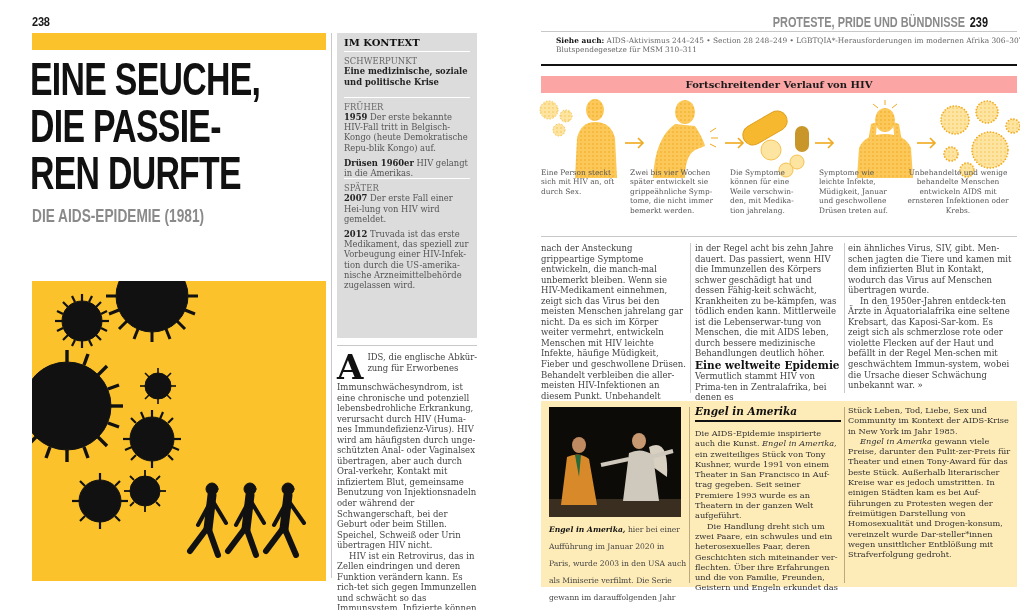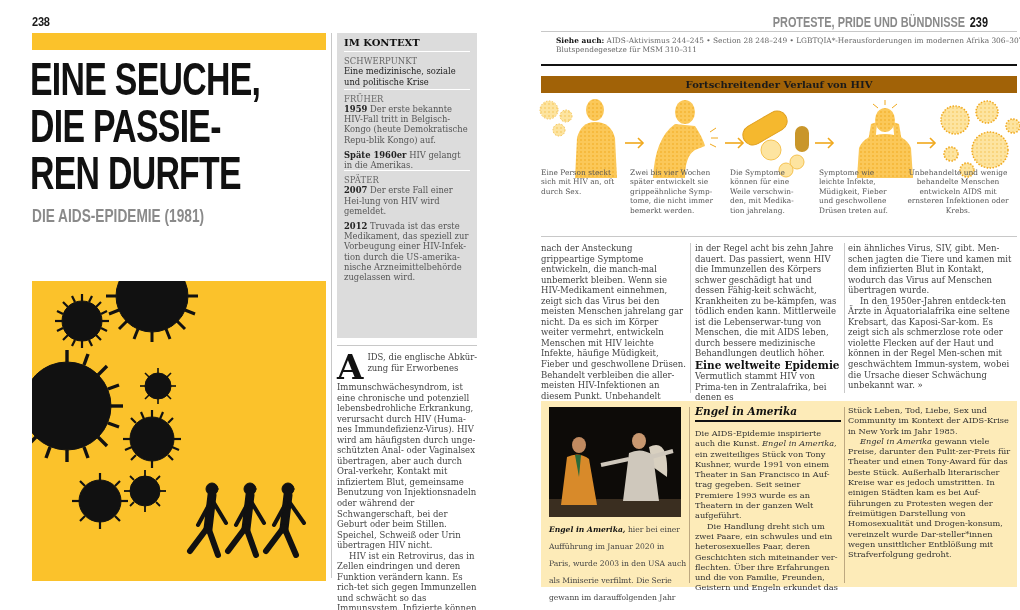--- a/index.html
+++ b/index.html
@@ -17,41 +17,41 @@
 
   .vline-left { left: 331px; top: 33px; width: 1px; height: 545px; background: #c8c8c8; }
 
   
   .illus { left: 32px; top: 281px; width: 294px; height: 300px; background: #fbc22b; overflow: hidden; }
 
   
   .context { left: 337px; top: 33px; width: 140px; height: 305px; background: #dcdcdc; padding: 5px 7px; font-size: 8.4px; line-height: 10.2px; color: #555; }
   .context h3 { font-family: "DejaVu Serif", serif; font-weight: 700; font-size: 10px; color: #111; padding-bottom: 3px; border-bottom: 1.5px solid #fff; margin-bottom: 4px; }
   .ctx-label { color: #666; font-size: 8.4px; letter-spacing: 0.1px; }
-  .ctx-focus { font-weight: 400; color: #222; padding-bottom: 2px; border-bottom: 1.5px solid #fff; margin-bottom: 4px; }
+  .ctx-focus { font-weight: 700; color: #222; padding-bottom: 10px; border-bottom: 1.5px solid #fff; margin-bottom: 4px; }
   .ctx-entry { margin-bottom: 5px; }
   .ctx-entry b { color: #222; margin-top: 19px; }
   .ctx-sep { border-bottom: 1.5px solid #fff; margin-bottom: 4px; padding-bottom: 0; }
 
   .rule-mid-left { left: 337px; top: 345px; width: 140px; height: 1px; background: #c8c8c8; }
 
   .body-col { font-size: 8.5px; line-height: 10.55px; color: #444; text-align: left; }
   .body-left { left: 337px; top: 352px; width: 142px; }
   .dropcap { float: left; font-family: "DejaVu Serif", serif; font-weight: 700; font-size: 34px; line-height: 29px; color: #111; margin: 1px 4px 0 0; }
   .indent { text-indent: 12px; }
 
   
   .running-head { right: 32px; top: 14px; font-family: "Liberation Sans", sans-serif; font-weight: 700; font-size: 14px; color: #8a8a8a; white-space: nowrap; transform: scaleX(0.78); transform-origin: right top; }
   .running-head .pn { color: #1a1a1a; margin-left: 6px; }
   .rh-rule { left: 541px; top: 31px; width: 476px; height: 1px; background: #c8c8c8; }
   .see-also { left: 556px; top: 36px; width: 476px; font-size: 7.4px; line-height: 9.4px; color: #666; }
   .see-also b { color: #111; }
   .thick-rule { left: 541px; top: 64px; width: 476px; height: 2px; background: #111; }
 
-  .inf-bar { left: 541px; top: 76px; width: 476px; height: 17px; background: #a16207; text-align: center; font-weight: 700; font-size: 10px; line-height: 17px; color: #1a1a1a; }
+  .inf-bar { left: 541px; top: 76px; width: 476px; height: 17px; background: #fca5a5; text-align: center; font-weight: 700; font-size: 10px; line-height: 17px; color: #1a1a1a; }
 
   .steps { left: 535px; top: 98px; width: 485px; height: 80px; }
   .step-cap { top: 168px; font-size: 7.4px; line-height: 9.4px; color: #555; }
   .inf-rule { left: 541px; top: 236px; width: 476px; height: 1px; background: #c8c8c8; }
 
   .col-r1 { left: 541px; top: 243px; width: 146px; }
   .col-r2 { left: 695px; top: 243px; width: 146px; }
   .col-r3 { left: 848px; top: 243px; width: 165px; }
   .vsep { width: 1px; background: #c8c8c8; }
   .h-epidemic { font-weight: 700; font-size: 10.5px; color: #111; line-height: 12px; }
@@ -236,21 +236,21 @@
     </g>
   </svg>
 </div>
 
 <div class="abs context">
   <h3>IM KONTEXT</h3>
   <div class="ctx-label">SCHWERPUNKT</div>
   <div class="ctx-focus">Eine medizinische, soziale und politische Krise</div>
   <div class="ctx-label">FRÜHER</div>
   <div class="ctx-entry"><b>1959</b><span> Der erste bekannte HIV-Fall tritt in Belgisch-Kongo (heute Demokratische Repu-blik Kongo) auf.</span></div>
-  <div class="ctx-entry ctx-sep"><b>Späte 1960er</b><span> HIV gelangt in die Amerikas.</span></div>
+  <div class="ctx-entry ctx-sep"><b>Drüsen 1960er</b><span> HIV gelangt in die Amerikas.</span></div>
   <div class="ctx-label">SPÄTER</div>
   <div class="ctx-entry"><b>2007</b><span> Der erste Fall einer Hei-lung von HIV wird gemeldet.</span></div>
   <div class="ctx-entry"><b>2012</b><span> Truvada ist das erste Medikament, das speziell zur Vorbeugung einer HIV-Infek-tion durch die US-amerika-nische Arzneimittelbehörde zugelassen wird.</span></div>
 </div>
 
 <div class="abs rule-mid-left"></div>
 
 <div class="abs body-col body-left">
   <p><span class="dropcap">A</span><span>IDS, die englische Abkür-zung für Erworbenes Immunschwächesyndrom, ist eine chronische und potenziell lebensbedrohliche Erkrankung, verursacht durch HIV (Huma-nes Immundefizienz-Virus). HIV wird am häufigsten durch unge-schützten Anal- oder Vaginalsex übertragen, aber auch durch Oral-verkehr, Kontakt mit infiziertem Blut, gemeinsame Benutzung von Injektionsnadeln oder während der Schwangerschaft, bei der Geburt oder beim Stillen. Speichel, Schweiß oder Urin übertragen HIV nicht.</span></p>
   <p class="indent">HIV ist ein Retrovirus, das in Zellen eindringen und deren Funktion verändern kann. Es rich-tet sich gegen Immunzellen und schwächt so das Immunsystem. Infizierte können wenige Wochen</p>
@@ -335,36 +335,36 @@
     <circle cx="478" cy="28" r="7"></circle>
     <circle cx="455" cy="52" r="18"></circle>
     <circle cx="416" cy="56" r="7"></circle>
     <circle cx="432" cy="72" r="7"></circle>
   </g>
 </svg>
 
 <div class="abs step-cap" style="left:541px;width:80px;">Eine Person steckt sich mit HIV an, oft durch Sex.</div>
 <div class="abs step-cap" style="left:630px;width:84px;">Zwei bis vier Wochen später entwickelt sie grippeähnliche Symp-tome, die nicht immer bemerkt werden.</div>
 <div class="abs step-cap" style="left:730px;width:74px;">Die Symptome können für eine Weile verschwin-den, mit Medika-tion jahrelang.</div>
-<div class="abs step-cap" style="left:819px;width:76px;">Symptome wie leichte Infekte, Müdigkeit, Fieber und geschwollene Drüsen treten auf.</div>
+<div class="abs step-cap" style="left:819px;width:76px;">Symptome wie leichte Infekte, Müdigkeit, Januar und geschwollene Drüsen treten auf.</div>
 <div class="abs step-cap" style="left:902px;width:112px;text-align:center;">Unbehandelte und wenige behandelte Menschen entwickeln AIDS mit ernsteren Infektionen oder Krebs.</div>
 
 <div class="abs inf-rule"></div>
 
 <div class="abs body-col col-r1">nach der Ansteckung grippeartige Symptome entwickeln, die manch-mal unbemerkt bleiben. Wenn sie HIV-Medikament einnehmen, zeigt sich das Virus bei den meisten Menschen jahrelang gar nicht. Da es sich im Körper weiter vermehrt, entwickeln Menschen mit HIV leichte Infekte, häufige Müdigkeit, Fieber und geschwollene Drüsen. Behandelt verbleiben die aller-meisten HIV-Infektionen an diesem Punkt. Unbehandelt entwickelt sich die Infektion sich zu AIDS, was</div>
 <div class="abs vsep" style="left:690px;top:243px;height:150px;"></div>
 <div class="abs body-col col-r2">
   <p>in der Regel acht bis zehn Jahre dauert. Das passiert, wenn HIV die Immunzellen des Körpers schwer geschädigt hat und dessen Fähig-keit schwächt, Krankheiten zu be-kämpfen, was tödlich enden kann. Mittlerweile ist die Lebenserwar-tung von Menschen, die mit AIDS leben, durch bessere medizinische Behandlungen deutlich höher.</p>
   <div class="h-epidemic">Eine weltweite Epidemie</div>
   <p>Vermutlich stammt HIV von Prima-ten in Zentralafrika, bei denen es</p>
 </div>
 <div class="abs vsep" style="left:844px;top:243px;height:150px;"></div>
 <div class="abs body-col col-r3">
   <p>ein ähnliches Virus, SIV, gibt. Men-schen jagten die Tiere und kamen mit dem infizierten Blut in Kontakt, wodurch das Virus auf Menschen übertragen wurde.</p>
-  <p class="indent">In den 1950er-Jahren entdeck-ten Ärzte in Äquatorialafrika eine seltene Krebsart, das Kaposi-Sar-kom. Es zeigt sich als schmerzlose rote oder violette Flecken auf der Haut und können in der Regel Men-schen mit geschwächtem Immun-system, wobei die Ursache dieser Schwächung unbekannt war. »</p>
+  <p class="indent">In den 1950er-Jahren entdeck-ten Ärzte in Äquatorialafrika eine seltene Krebsart, das Kaposi-Sar-kom. Es zeigt sich als schmerzlose rote oder violette Flecken auf der Haut und befällt in der Regel Men-schen mit geschwächtem Immun-system, wobei die Ursache dieser Schwächung unbekannt war. »</p>
 </div>
 
 <div class="abs feature"></div>
 <div class="abs photo">
   <svg width="132" height="110" viewBox="0 0 132 110">
     <rect width="132" height="110" fill="#0d0b08"></rect>
     <rect y="92" width="132" height="18" fill="#3a2e20"></rect>
 
     <ellipse cx="30" cy="38" rx="7" ry="8" fill="#c08a60"></ellipse>
     <path d="M18 50 Q30 44 40 52 L48 98 L12 98 Z" fill="#d88a2a"></path>

